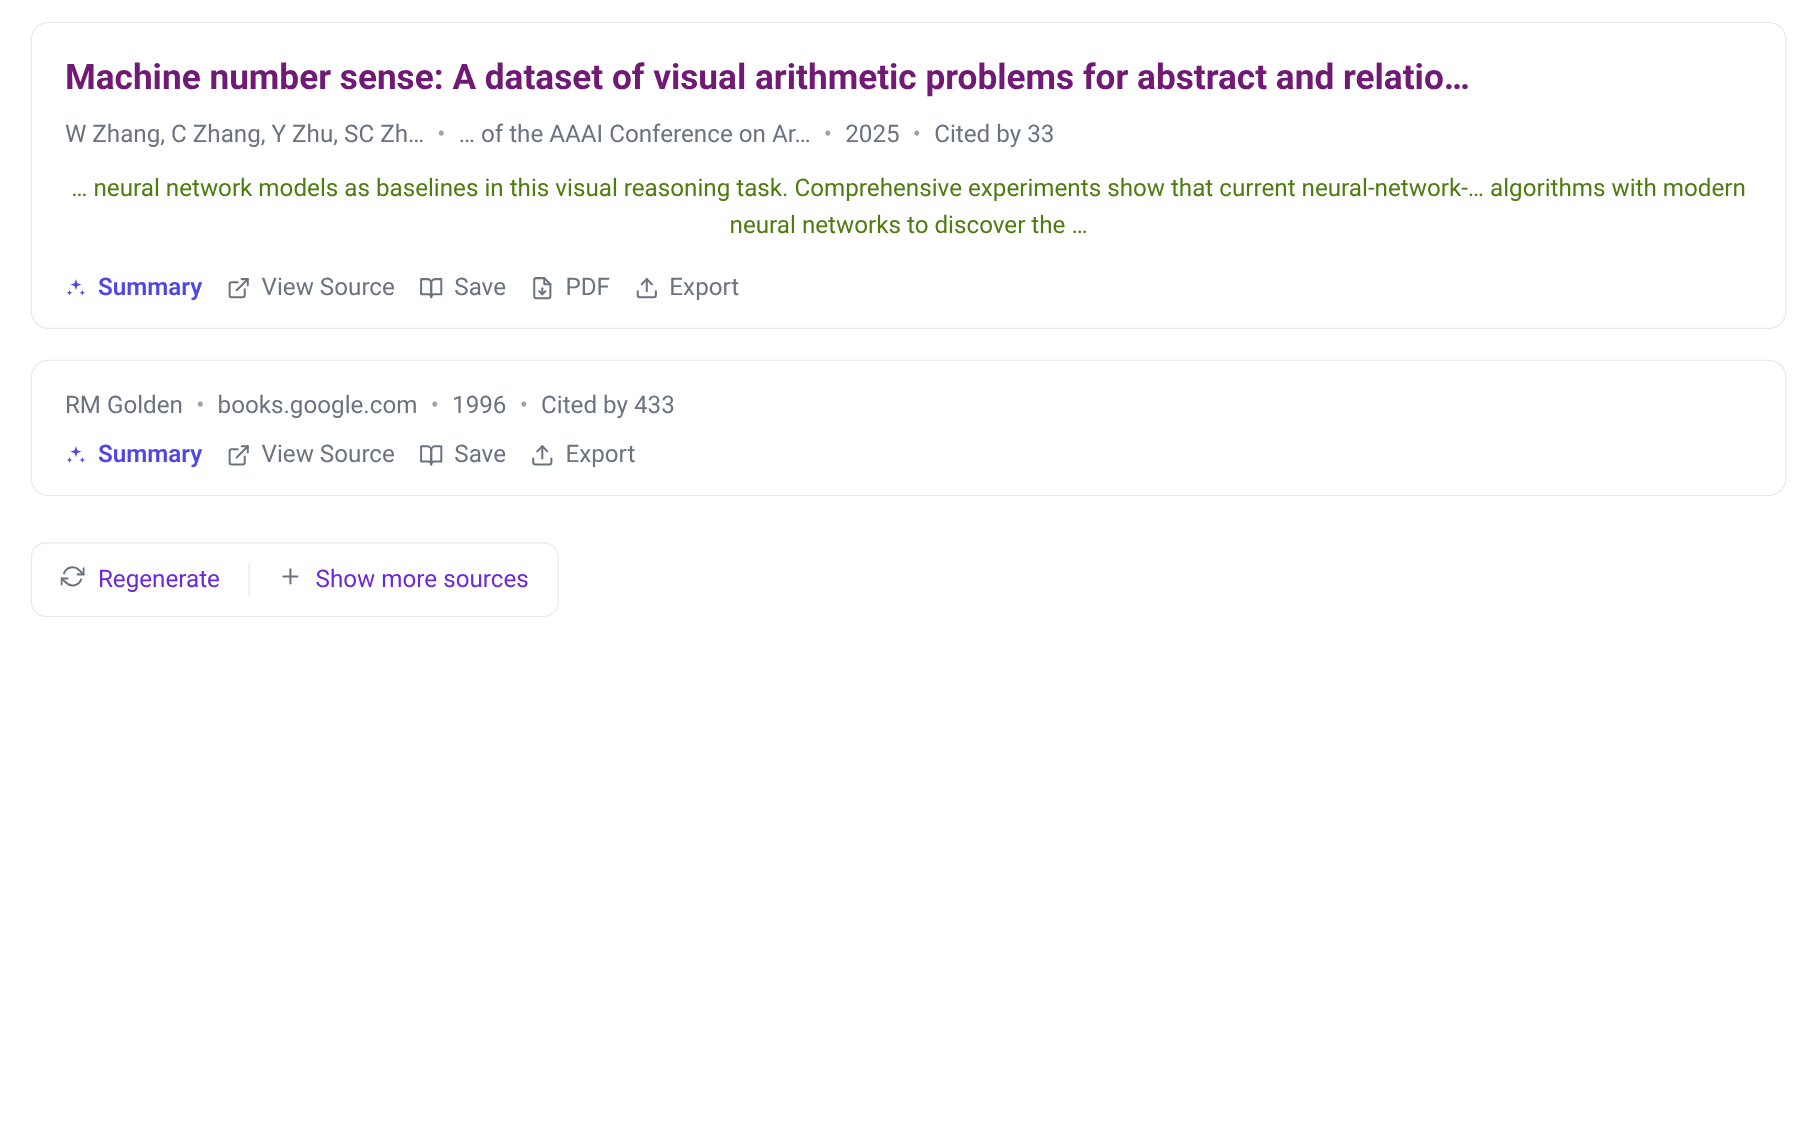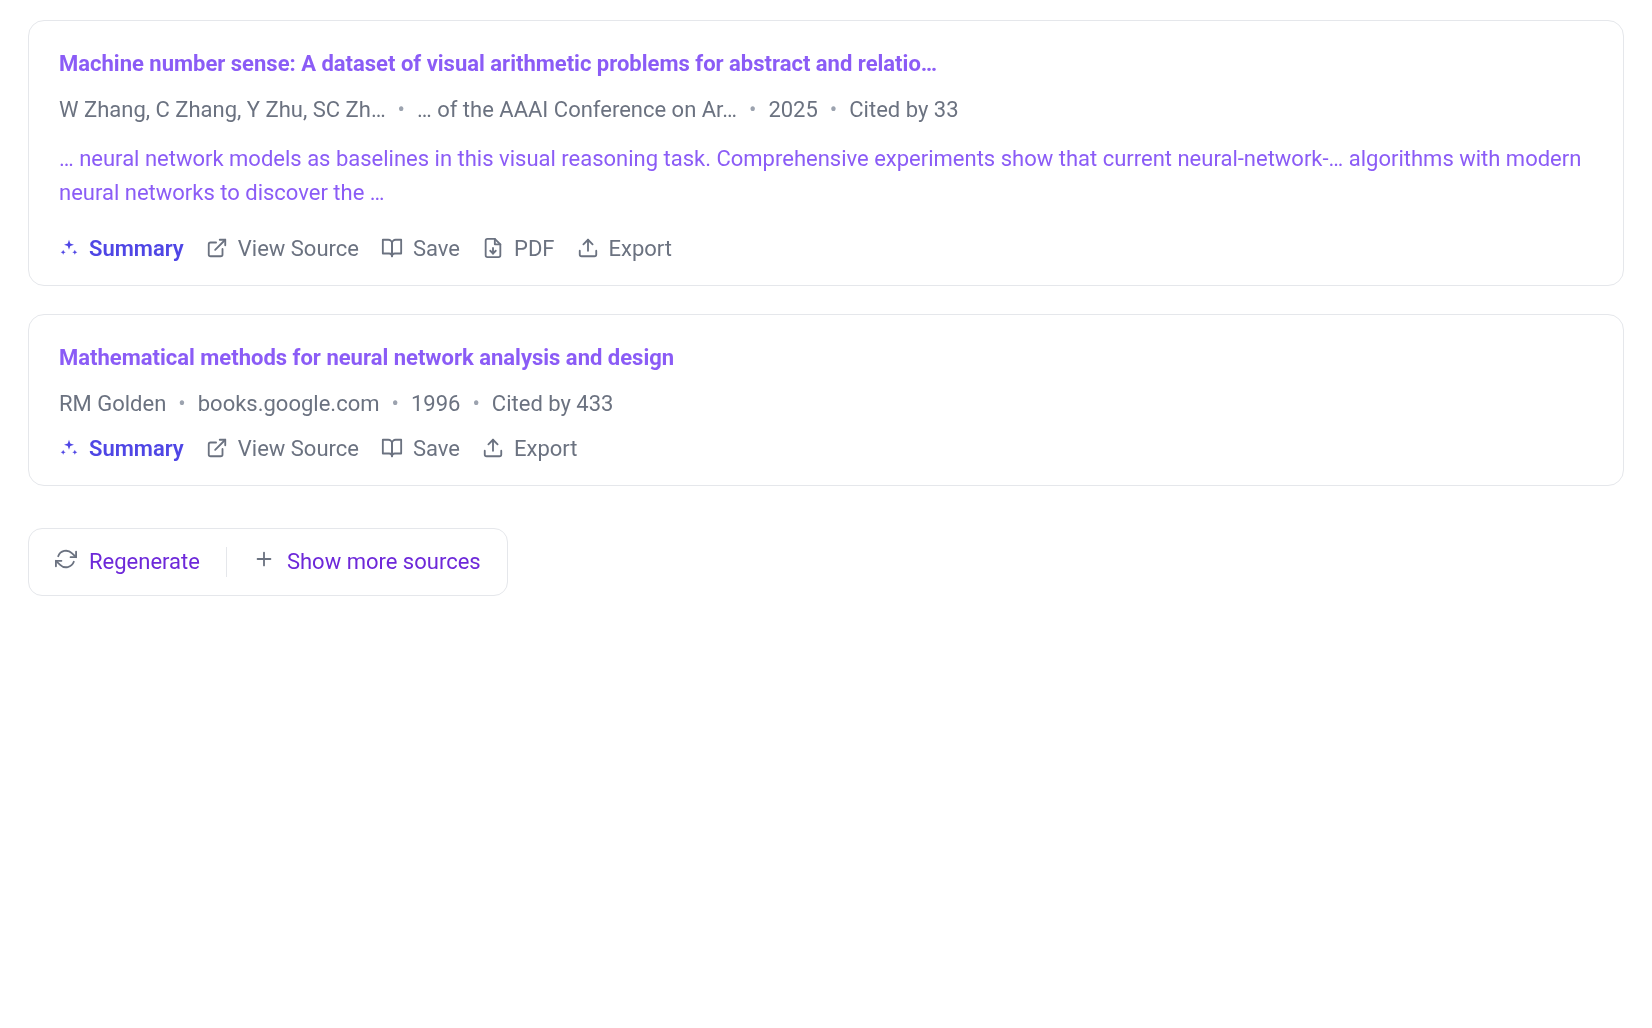--- a/index.html
+++ b/index.html
@@ -14,23 +14,23 @@
     width: 1652px;
     color: #1a1a1a;
   }
   .result-card {
     border: 1px solid #e5e7eb;
     border-radius: 16px;
     padding: 28px 30px 24px 30px;
     margin-bottom: 28px;
   }
   .result-title {
-    font-size: 22px;
+    font-size: 32px;
     font-weight: 700;
-    color: #8b5cf6;
+    color: #701a75;
     margin-bottom: 18px;
     white-space: nowrap;
     overflow: hidden;
     text-overflow: ellipsis;
     line-height: 1.35;
   }
   .meta-row {
     font-size: 22px;
     color: #6b7280;
     margin-bottom: 20px;
@@ -42,23 +42,24 @@
   .meta-item {
     color: #6b7280;
     text-align: right;
   }
   .meta-dot {
     color: #9ca3af;
     padding: 0 4px;
   }
   .snippet {
     font-size: 22px;
-    color: #8b5cf6;
+    color: #4d7c0f;
     line-height: 1.55;
     margin-bottom: 26px;
+    text-align: center;
   }
   .action-row {
     display: flex;
     align-items: center;
     gap: 22px;
   }
   .action-btn {
     display: inline-flex;
     align-items: center;
     gap: 10px;
@@ -174,21 +175,20 @@
             <line x1="12" y1="3" x2="12" y2="15"></line>
           </svg>
       </span>
       <span>Export</span>
     </button>
   </div>
 </div>
 
 
 <div class="result-card">
-  <h2 class="result-title">Mathematical methods for neural network analysis and design</h2>
   <div class="meta-row">
     <span class="meta-item">RM Golden</span>
     <span class="meta-dot">•</span>
     <span class="meta-item">books.google.com</span>
     <span class="meta-dot">•</span>
     <span class="meta-item">1996</span>
     <span class="meta-dot">•</span>
     <span class="meta-item">Cited by 433</span>
   </div>
   <div class="action-row">

